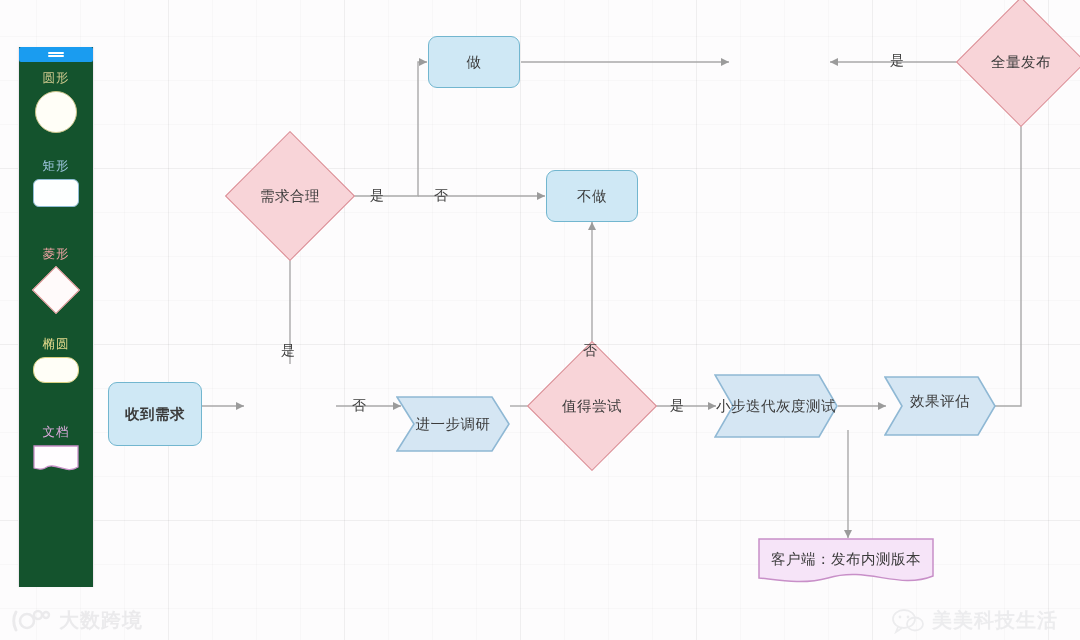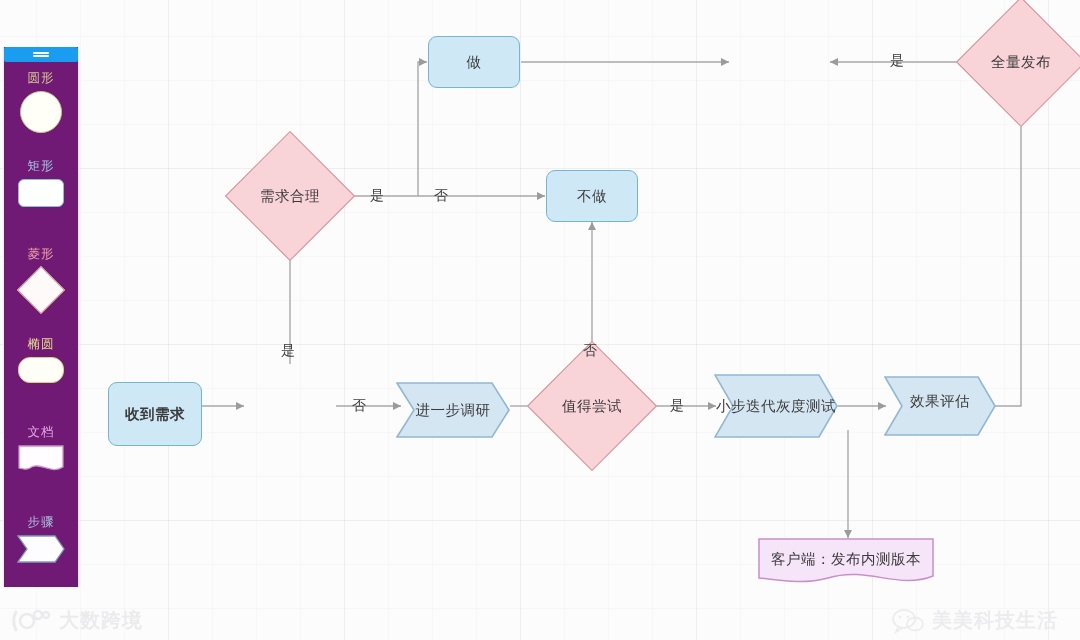--- a/index.html
+++ b/index.html
@@ -15,22 +15,22 @@
     background-image:
       linear-gradient(to right, rgba(0,0,0,0.035) 1px, transparent 1px),
       linear-gradient(to bottom, rgba(0,0,0,0.035) 1px, transparent 1px),
       linear-gradient(to right, rgba(0,0,0,0.018) 1px, transparent 1px),
       linear-gradient(to bottom, rgba(0,0,0,0.018) 1px, transparent 1px);
     background-size:176px 176px,176px 176px,44px 44px,44px 44px;
     background-position:-8px -8px,-8px -8px,-8px -8px,-8px -8px;
   }
   
   #sidebar{
-    position:absolute;left:3px;top:47px;width:74px;height:540px;
-    background:#701a75;
+    position:absolute;left:18px;top:47px;width:74px;height:540px;
+    background:#14532d;
     border-left:1px solid #efe9ef;border-right:1px solid #efe9ef;
     box-shadow:0 0 3px rgba(0,0,0,0.04);
     z-index:5;
   }
   #sb-toggle{
     position:absolute;left:0;top:0;width:74px;height:15px;
     background:#1a9cf0;border-radius:2px;
     display:flex;align-items:center;justify-content:center;
     cursor:pointer;
   }
@@ -133,21 +133,21 @@
 
       <path d="M848,430 L848,538"></path>
     </g>
   </svg>
 
   <div class="node n-blue" style="left:108px;top:382px;width:94px;height:64px;font-weight:bold;">
     <span>收到需求</span>
   </div>
 
 
-  <div class="n-step" style="left:396px;top:382px;width:114px;height:56px;">
+  <div class="n-step" style="left:396px;top:396px;width:114px;height:56px;">
     <svg width="114" height="56">
       <polygon points="1,1 96,1 113,28 96,55 1,55 18,28" fill="#d5e6f3" stroke="#8fb8d4" stroke-width="1.6"></polygon>
     </svg>
     <div class="stxt">进一步调研</div>
   </div>
 
   <div class="n-diamond-wrap" style="left:546px;top:360px;width:92px;height:92px;">
     <div class="dia"></div>
     <div class="dtxt">值得尝试</div>
   </div>
@@ -235,28 +235,20 @@
 
   <div class="sb-item" style="top:378px;">
     <div class="sb-label lab-doc">文档</div>
     <div class="sb-shape" style="width:46px;height:30px;">
       <svg width="46" height="30">
           <path d="M1,1 L45,1 L45,22 C33,30 22,16 12,23 C8,25 4,24 1,23 Z" fill="#fffdff" stroke="#c88fc8" stroke-width="1.3"></path>
         </svg>
     </div>
   </div>
 
-  <div class="sb-item" style="top:468px;">
-    <div class="sb-label lab-step">步骤</div>
-    <div class="sb-shape" style="width:48px;height:28px;">
-      <svg width="48" height="28">
-          <polygon points="1,1 38,1 47,14 38,27 1,27 10,14" fill="#fdfdff" stroke="#7f9cbb" stroke-width="1.3"></polygon>
-        </svg>
-    </div>
-  </div>
 </div>
 
 <div class="wm" id="wm-left">
   <svg class="wm-logo" width="40" height="26" viewBox="0 0 40 26">
     <path d="M4,4 C1,9 1,17 4,22" stroke="#e8e8ea" stroke-width="3" fill="none" stroke-linecap="round"></path>
     <circle cx="15" cy="13" r="7" stroke="#e8e8ea" stroke-width="2.6" fill="none"></circle>
     <circle cx="26" cy="7" r="4" stroke="#e8e8ea" stroke-width="2.6" fill="none"></circle>
     <circle cx="34" cy="7" r="3" stroke="#e8e8ea" stroke-width="2.4" fill="none"></circle>
   </svg>
   <span class="wm-text">大数跨境</span>

